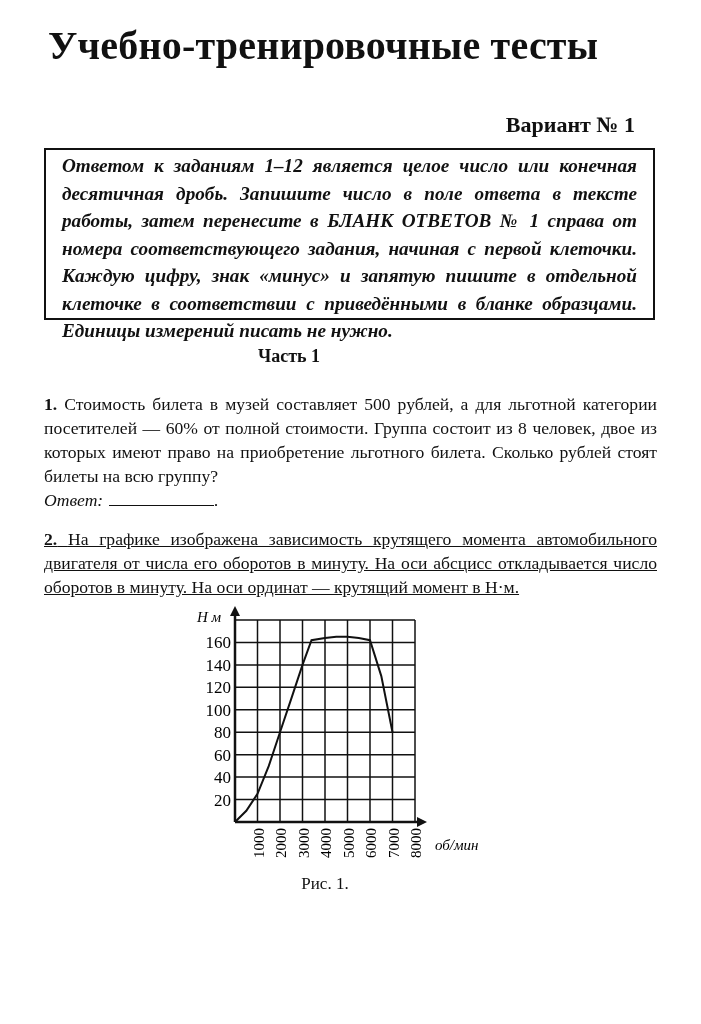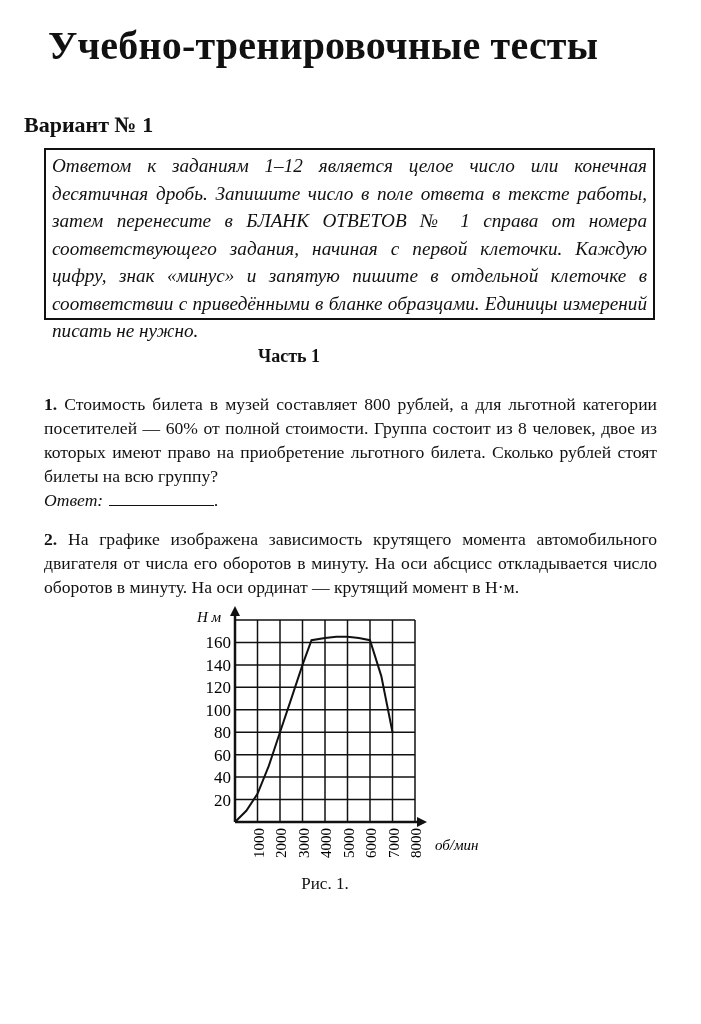--- a/index.html
+++ b/index.html
@@ -1,42 +1,42 @@
 <!DOCTYPE html>
 <html><head>
 <meta charset="utf-8">
 <style>
   html, body { margin:0; padding:0; background:#ffffff; }
   body { width:701px; height:1024px; position:relative; overflow:hidden; color:#111; font-family:"Liberation Serif", serif; }
   .abs { position:absolute; }
   #title { left:48px; top:22px; font-size:40px; font-weight:bold; letter-spacing:0.2px; }
-  #variant { left:0; width:635px; top:112px; text-align:left; font-size:22px; font-weight:bold;margin-left:24px; }
-  #instr { left:44px; top:148px; width:611px; height:172px; border:2px solid #111; box-sizing:border-box; padding:2px 6px; font-style:italic; font-weight:normal; font-size:19.2px; line-height:27.5px; text-align:justify; }
+  #variant { left:0; width:635px; top:112px; text-align:right; font-size:22px; font-weight:bold; }
+  #instr { left:44px; top:148px; width:611px; height:172px; border:2px solid #111; box-sizing:border-box; padding:2px 16px; font-style:italic; font-weight:bold; font-size:19.2px; line-height:27.5px; text-align:justify; }
   #part { left:0; width:578px; top:346px; text-align:center; font-size:18px; font-weight:bold; }
   .para { font-size:17.6px; line-height:24px; text-align:justify; }
   #q1 { left:44px; top:392px; width:613px; }
   #answer { left:44px; top:490px; font-size:17.6px;font-style:italic; }
   #answer .line { display:inline-block; width:105px; border-bottom:1px solid #111; margin-left:6px; height:14px; }
-  #q2 { left:44px; top:527px; width:613px; }
+  #q2 { left:44px; top:527px; width:613px;text-decoration:underline; }
   b.num { font-weight:bold; }
   #chart { left:190px; top:600px; }
   #caption { left:0; width:650px; top:874px; text-align:center; font-size:17px; }
   svg text { font-family:"Liberation Serif", serif; }
 </style>
 </head>
 <body>
 
 <div id="title" class="abs">Учебно-тренировочные тесты</div>
 <div id="variant" class="abs">Вариант № 1</div>
 <div id="instr" class="abs">Ответом к заданиям 1–12 является целое число или конечная десятичная дробь. Запишите число в поле ответа в тексте работы, затем перенесите в БЛАНК ОТВЕТОВ № 1 справа от номера соответствующего задания, начиная с первой клеточки. Каждую цифру, знак «минус» и запятую пишите в отдельной клеточке в соответствии с приведёнными в бланке образцами. Единицы измерений писать не нужно.</div>
 <div id="part" class="abs">Часть 1</div>
 
 <div id="q1" class="abs para">
   <b class="num">1.</b>
-  <span>Стоимость билета в музей составляет 800 рублей, а для льготной категории посетителей — 60% от полной стоимости. Группа состоит из 8 человек, двое из которых имеют право на приобретение льготного билета. Сколько рублей стоят билеты на всю группу?</span>
+  <span>Стоимость билета в музей составляет 500 рублей, а для льготной категории посетителей — 60% от полной стоимости. Группа состоит из 8 человек, двое из которых имеют право на приобретение льготного билета. Сколько рублей стоят билеты на всю группу?</span>
 </div>
 <div id="answer" class="abs">
   <span>Ответ:</span><span class="line"></span>.
 </div>
 
 <div id="q2" class="abs para">
   <b class="num">2.</b>
   <span>На графике изображена зависимость крутящего момента автомобильного двигателя от числа его оборотов в минуту. На оси абсцисс откладывается число оборотов в минуту. На оси ординат — крутящий момент в Н·м.</span>
 </div>
 

